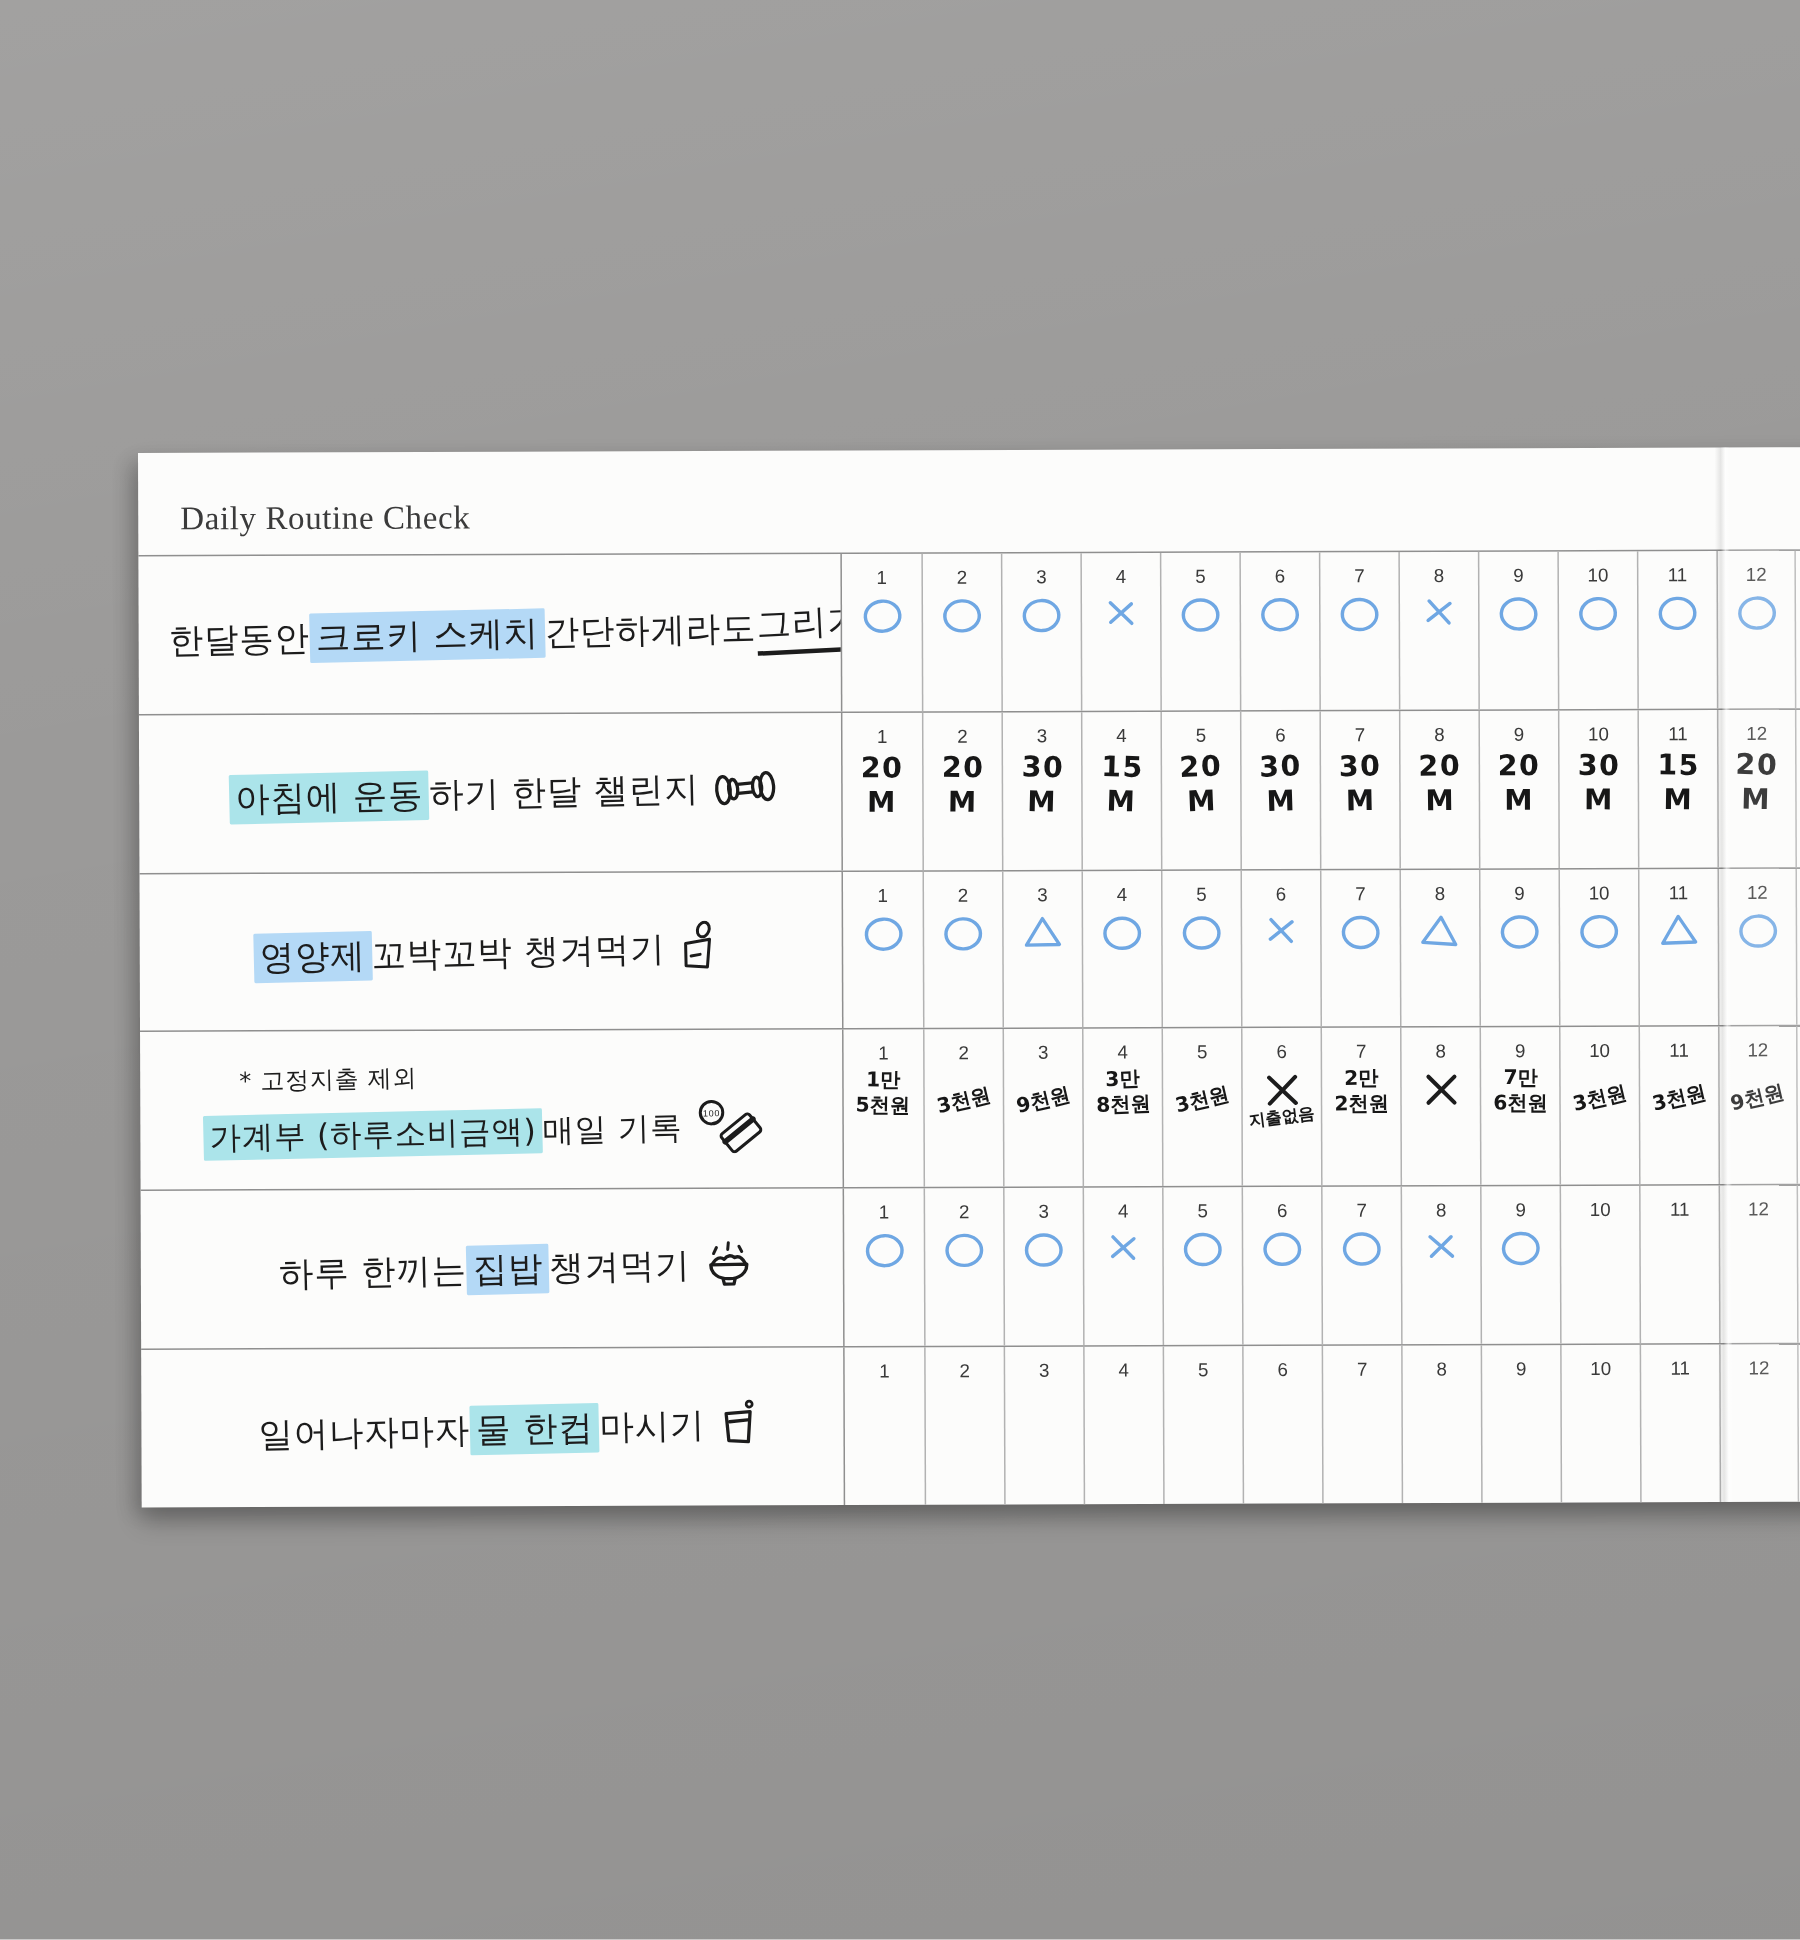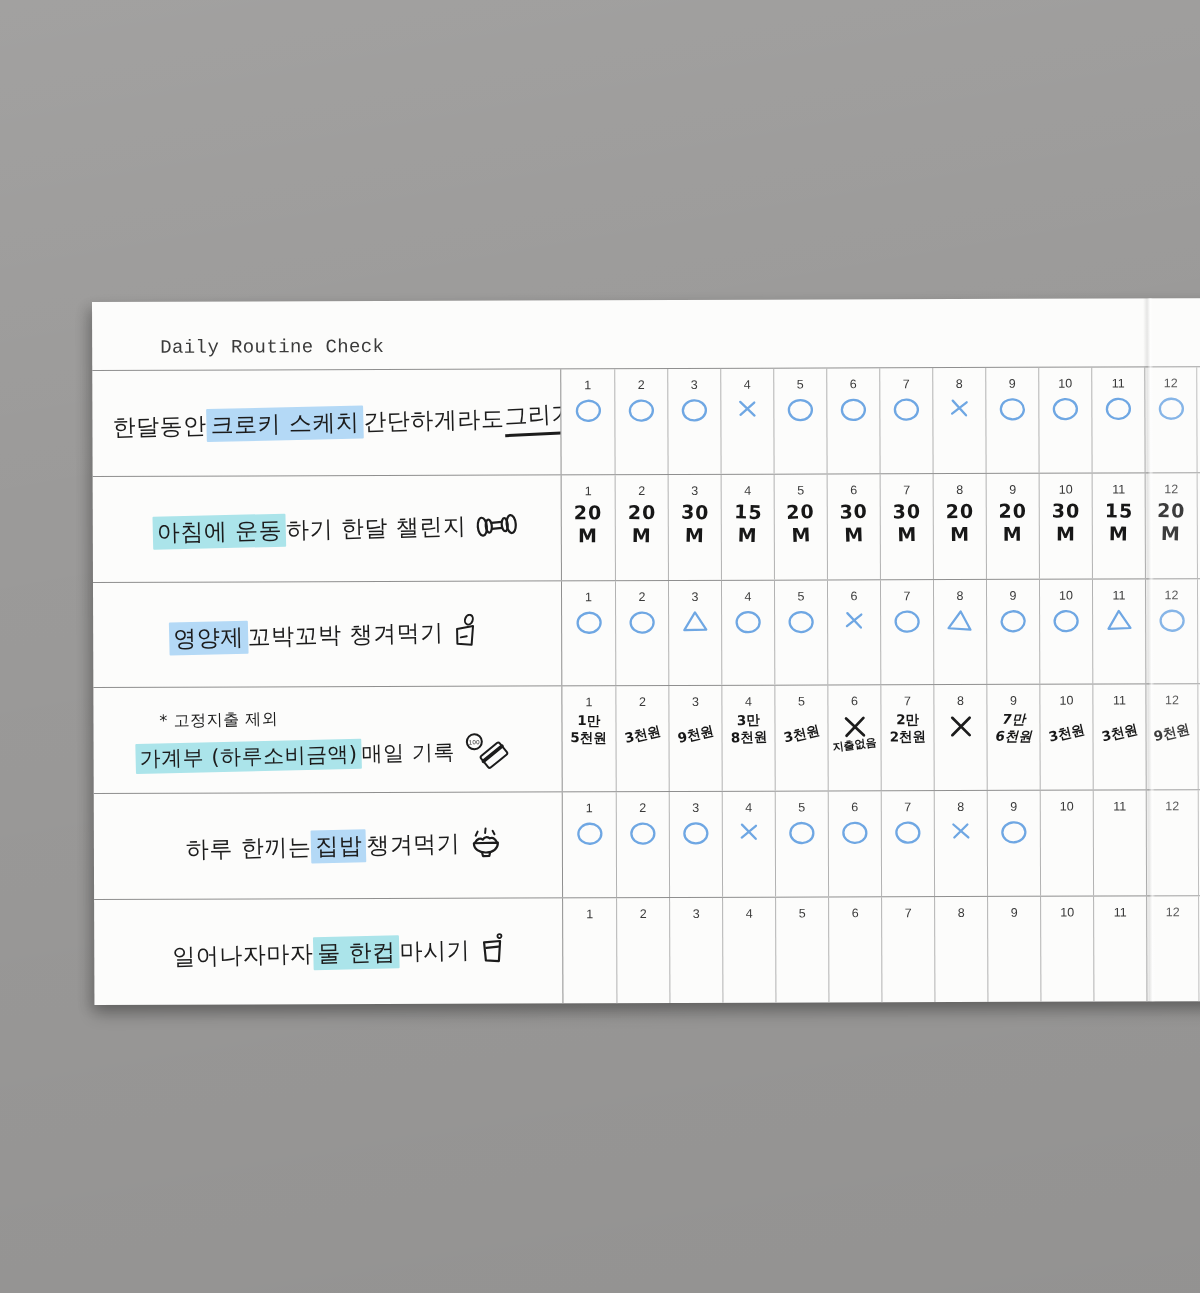--- a/index.html
+++ b/index.html
@@ -9,21 +9,21 @@
     font-family:"Liberation Sans",sans-serif;
   }
   .bg-shade{position:absolute;inset:0;background:linear-gradient(170deg,rgba(255,255,255,.07) 0%,rgba(255,255,255,0) 35%,rgba(0,0,0,.05) 100%);pointer-events:none;}
   .paper{
     position:absolute;left:92px;top:302px;width:1124px;height:703px;
     background:var(--paper,#fcfcfb);
     box-shadow:0 9px 16px rgba(0,0,0,.28), -7px 5px 12px rgba(0,0,0,.10);
     transform:rotate(-.2deg);transform-origin:top left;
   }
   .title-bar{height:69px;border-bottom:1px solid #8f8f8f;display:flex;align-items:flex-end;padding:0 0 11px 28px;box-sizing:border-box;}
-  .title{font-size:19px;font-weight:500;color:#3b3b3b;letter-spacing:.4px;font-family:Liberation Mono, monospace;margin-left:40px;}
+  .title{font-size:22px;font-weight:500;color:#3b3b3b;letter-spacing:.4px;font-family:Liberation Serif, serif;}
   .rows{height:634px;display:flex;flex-direction:column;}
   .row{flex:1;display:flex;border-bottom:1px solid #8f8f8f;box-sizing:border-box;min-height:0;}
   .row:last-child{border-bottom:none;}
   .labelcell{width:468px;flex:none;display:flex;flex-direction:column;justify-content:center;box-sizing:border-box;overflow:hidden;}
   .r0 .labelcell{padding-left:20px;}
   .r1 .labelcell{padding-left:60px;}
   .r2 .labelcell{padding-left:76px;}
   .r3 .labelcell{padding-left:42px;}
   .r4 .labelcell{padding-left:92px;}
   .r5 .labelcell{padding-left:78px;}
@@ -458,21 +458,21 @@
           <div class="cell">
             <div class="num">8</div>
             <div class="mark mark-ink" style="transform: rotate(0deg);">
               <svg width="27" height="27" viewBox="0 0 28 28" fill="none" stroke="currentColor" stroke-width="2.8" stroke-linecap="round">
                 <path d="M5 5 L23 23 M23 5 L5 23"></path>
               </svg>
             </div>
           </div>
           <div class="cell">
             <div class="num">9</div>
-            <div class="mark tlines" style="transform: rotate(0.5deg); font-style: italic;">
+            <div class="mark tlines" style="transform: rotate(0.5deg);">
               <div class="tline">7만</div>
               <div class="tline">6천원</div>
             </div>
           </div>
           <div class="cell">
             <div class="num">10</div>
             <div class="mark tlines tilt">
               <div class="tline">3천원</div>
             </div>
           </div>

